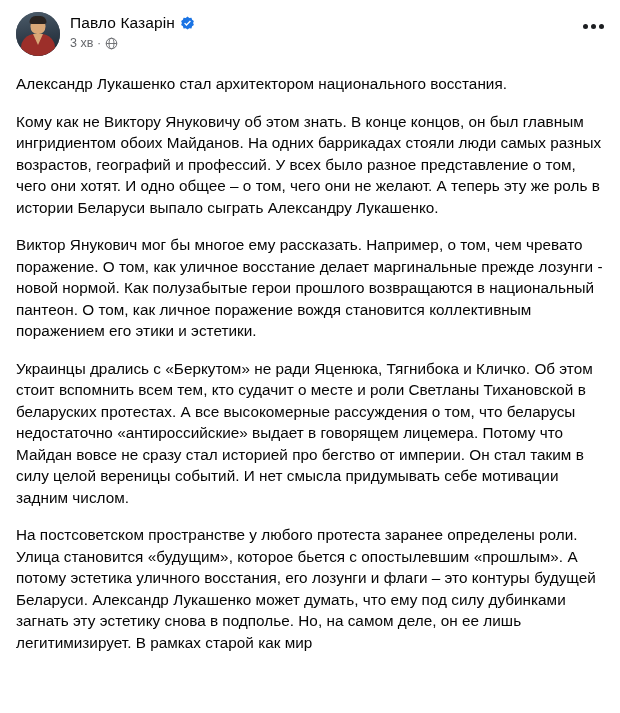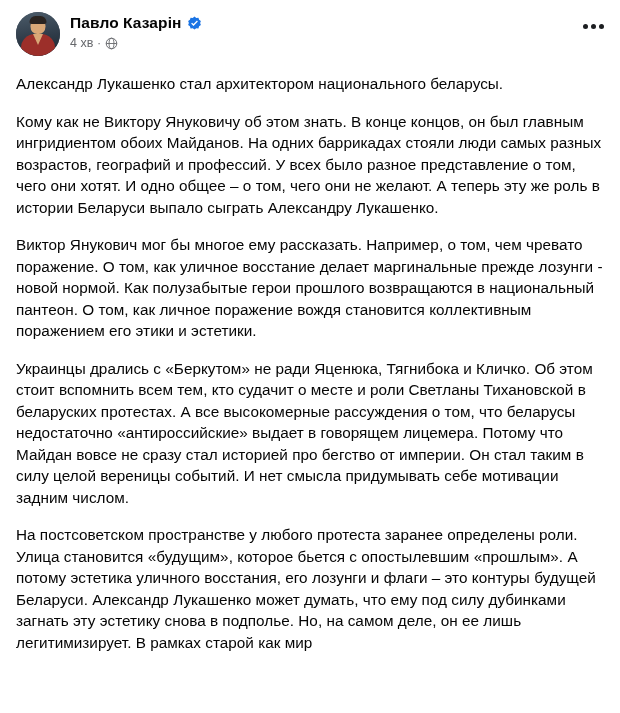--- a/index.html
+++ b/index.html
@@ -87,21 +87,21 @@
     flex-direction: column;
     justify-content: center;
   }
   .name-row {
     display: flex;
     align-items: center;
     line-height: 20px;
   }
   .author-name {
     font-size: 15.5px;
-    font-weight: bold;
+    font-weight: normal;
     color: #050505;
     letter-spacing: 0.1px;
     text-align: right;
   }
   .verified {
     margin-left: 5px;
     width: 15px;
     height: 15px;
     display: inline-block;
     line-height: 0;
@@ -176,41 +176,41 @@
       <div class="name-row">
         <span class="author-name">Павло Казарін</span>
         <span class="verified">
           <svg width="15" height="15" viewBox="0 0 16 16" xmlns="http://www.w3.org/2000/svg">
             <path fill="#1b74e4" d="M8 0.6l1.9 1.4 2.3-0.2 0.7 2.2 1.9 1.3-0.8 2.2 0.8 2.2-1.9 1.3-0.7 2.2-2.3-0.2L8 14.4l-1.9-1.4-2.3 0.2-0.7-2.2L1.2 9.7 2 7.5 1.2 5.3l1.9-1.3 0.7-2.2 2.3 0.2z"></path>
             <path fill="#ffffff" d="M6.9 10.6L4.4 8.1l1-1 1.5 1.5 3.7-3.7 1 1z"></path>
           </svg>
         </span>
       </div>
       <div class="meta-row">
-        <span>4 хв</span>
+        <span>3 хв</span>
         <span class="meta-dot">·</span>
         <span class="globe-icon">
           <svg width="13" height="13" viewBox="0 0 16 16" xmlns="http://www.w3.org/2000/svg">
             <circle cx="8" cy="8" r="6.5" fill="none" stroke="#65676b" stroke-width="1.2"></circle>
             <ellipse cx="8" cy="8" rx="3" ry="6.5" fill="none" stroke="#65676b" stroke-width="1.1"></ellipse>
             <line x1="1.5" y1="8" x2="14.5" y2="8" stroke="#65676b" stroke-width="1.1"></line>
           </svg>
         </span>
       </div>
     </div>
 
     <div class="menu-dots">
       <span></span>
       <span></span>
       <span></span>
     </div>
 
   </div>
 
   <div class="post-body">
-    <p>Александр Лукашенко стал архитектором национального беларусы.</p>
+    <p>Александр Лукашенко стал архитектором национального восстания.</p>
     <p>Кому как не Виктору Януковичу об этом знать. В конце концов, он был главным ингридиентом обоих Майданов. На одних баррикадах стояли люди самых разных возрастов, географий и профессий. У всех было разное представление о том, чего они хотят. И одно общее – о том, чего они не желают. А теперь эту же роль в истории Беларуси выпало сыграть Александру Лукашенко.</p>
     <p>Виктор Янукович мог бы многое ему рассказать. Например, о том, чем чревато поражение. О том, как уличное восстание делает маргинальные прежде лозунги - новой нормой. Как полузабытые герои прошлого возвращаются в национальный пантеон. О том, как личное поражение вождя становится коллективным поражением его этики и эстетики.</p>
     <p>Украинцы дрались с «Беркутом» не ради Яценюка, Тягнибока и Кличко. Об этом стоит вспомнить всем тем, кто судачит о месте и роли Светланы Тихановской в беларуских протестах. А все высокомерные рассуждения о том, что беларусы недостаточно «антироссийские» выдает в говорящем лицемера. Потому что Майдан вовсе не сразу стал историей про бегство от империи. Он стал таким в силу целой вереницы событий. И нет смысла придумывать себе мотивации задним числом.</p>
     <p>На постсоветском пространстве у любого протеста заранее определены роли. Улица становится «будущим», которое бьется с опостылевшим «прошлым». А потому эстетика уличного восстания, его лозунги и флаги – это контуры будущей Беларуси. Александр Лукашенко может думать, что ему под силу дубинками загнать эту эстетику снова в подполье. Но, на самом деле, он ее лишь легитимизирует. В рамках старой как мир</p>
   </div>
 
 </div>
 
 </body></html>

